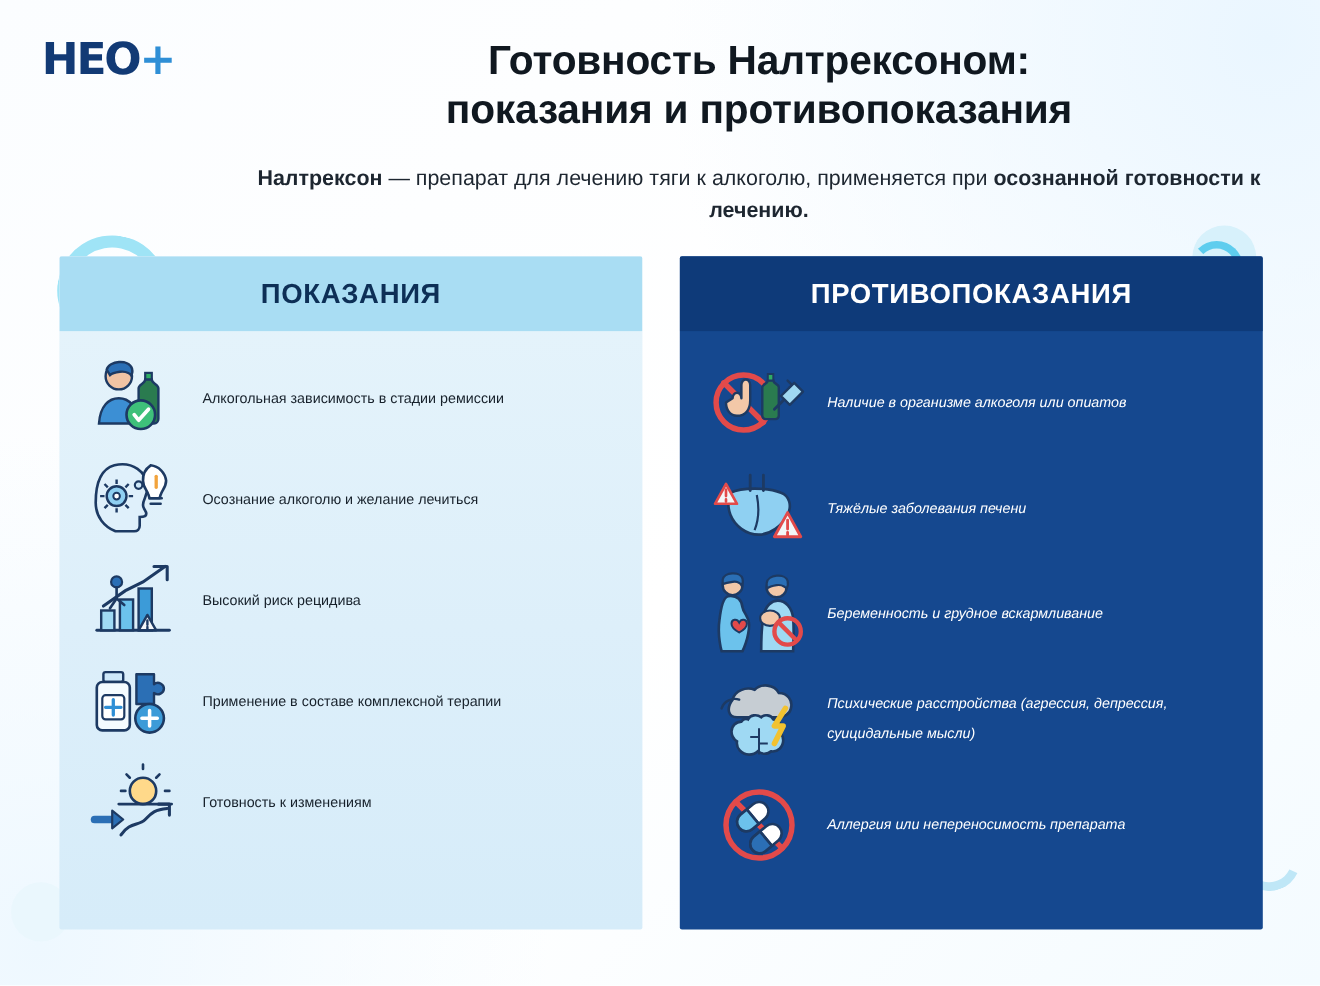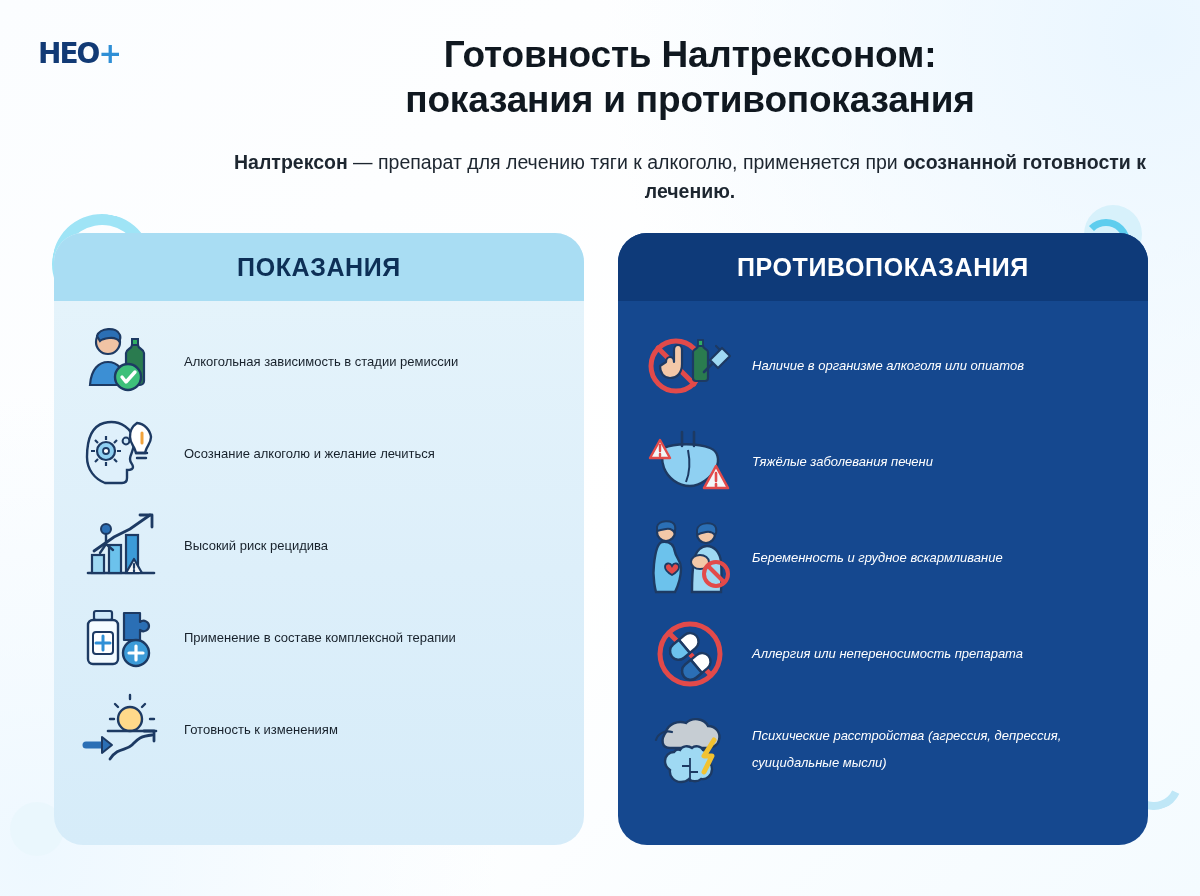--- a/index.html
+++ b/index.html
@@ -67,21 +67,21 @@
 
   
   .logo {
     position: absolute;
     left: 38px; top: 28px;
     width: 170px; height: 52px;
   }
   .logo-text {
     font-family: "DejaVu Sans", sans-serif;
     font-weight: 700;
-    font-size: 28px;
+    font-size: 40px;
     letter-spacing: -2px;
     color: #123a75;
     line-height: 52px;
   }
   .logo-plus {
     color: #2f8fd6;
     font-weight: 700;
   }
 
   .title {
@@ -103,21 +103,21 @@
     font-size: 19.5px;
     line-height: 29px;
     color: #1d2630;
   }
   .subtitle b { font-weight: 700; }
 
   
   .col {
     position: absolute;
     top: 233px;
-    border-radius: 29px;
+    border-radius: 2px;
     overflow: hidden;
   }
   .col-left {
     left: 54px;
     width: 530px;
     height: 612px;
     background: linear-gradient(180deg, #e6f4fb 0%, #ddeffa 55%, #d6ecf9 100%);
   }
   .col-right {
     left: 618px;
@@ -329,20 +329,33 @@
             <path d="M28 48c2-4 7-3 7 1 0 4-7 8-7 8s-7-4-7-8c0-4 5-5 7-1z" fill="#e24a4a" stroke="#1d3a63" stroke-width="1.8"></path>
             <circle cx="62" cy="16" r="9" fill="#f3c8a8" stroke="#1d3a63" stroke-width="2.2"></circle>
             <path d="M53 12c1-8 17-9 19-2 1 4-1 7-1 7s-3-4-9-3-9 3-9 3z" fill="#2b6fb5" stroke="#1d3a63" stroke-width="2"></path>
             <path d="M50 42c2-10 8-14 13-14 7 0 13 6 14 16 1 10 0 30 0 30H48s0-20 2-32z" fill="#9fd9f3" stroke="#1d3a63" stroke-width="2.4"></path>
             <ellipse cx="56" cy="44" rx="9" ry="7" fill="#f3c8a8" stroke="#1d3a63" stroke-width="2"></ellipse>
             <circle cx="72" cy="56" r="12" fill="none" stroke="#e24a4a" stroke-width="4"></circle>
             <path d="M64 48l16 16" stroke="#e24a4a" stroke-width="4" stroke-linecap="round"></path>
           </svg>
         </div>
         <div class="item-text">Беременность и грудное вскармливание</div>
+      </div>
+
+      <div class="item">
+        <div class="icon-wrap">
+          <svg width="92" height="78" viewBox="0 0 92 78">
+            <path d="M22 22c2-8 12-12 20-9 6-6 18-5 22 3 8 0 13 7 11 14-1 5-6 8-12 8H26c-8 0-10-8-4-16z" fill="#c6cdd3" stroke="#1d3a63" stroke-width="2.4"></path>
+            <path d="M12 30c2-7 10-10 16-8" fill="none" stroke="#1d3a63" stroke-width="2.2" stroke-linecap="round"></path>
+            <path d="M30 42c-5 0-9 4-9 9 0 4 2 7 5 9-1 6 4 12 11 12 3 0 6-1 8-3 3 3 9 3 12 0 6 1 11-4 11-10 0-3-1-5-3-7 3-5 0-11-6-12-2-4-8-5-11-2-4-3-10-2-12 2-2-1-4-1-6 2z" fill="#9fd9f3" stroke="#1d3a63" stroke-width="2.4"></path>
+            <path d="M46 48v24M38 56h8M46 62h8" fill="none" stroke="#1d3a63" stroke-width="1.8"></path>
+            <path d="M70 30l-10 16h8l-8 16" fill="none" stroke="#f2c230" stroke-width="5" stroke-linecap="round" stroke-linejoin="round"></path>
+          </svg>
+        </div>
+        <div class="item-text">Психические расстройства (агрессия, депрессия, суицидальные мысли)</div>
       </div>
 
       <div class="item">
         <div class="icon-wrap">
           <svg width="92" height="78" viewBox="0 0 92 78">
             <circle cx="46" cy="40" r="30" fill="none" stroke="#e24a4a" stroke-width="5"></circle>
             <path d="M25 19 L67 61" stroke="#e24a4a" stroke-width="5" stroke-linecap="round"></path>
             <g transform="rotate(-40 40 32)">
               <rect x="24" y="24" width="32" height="17" rx="8.5" fill="#ffffff" stroke="#1d3a63" stroke-width="2.4"></rect>
               <path d="M40 24v17" stroke="#1d3a63" stroke-width="2.4"></path>
@@ -351,29 +364,16 @@
             <g transform="rotate(-40 52 52)">
               <rect x="36" y="44" width="32" height="17" rx="8.5" fill="#ffffff" stroke="#1d3a63" stroke-width="2.4"></rect>
               <path d="M52 44v17" stroke="#1d3a63" stroke-width="2.4"></path>
               <path d="M36 52.5a8.5 8.5 0 0 1 8.5-8.5H52v17h-7.5A8.5 8.5 0 0 1 36 52.5z" fill="#2b6fb5" stroke="#1d3a63" stroke-width="2.4"></path>
             </g>
           </svg>
         </div>
         <div class="item-text">Аллергия или непереносимость препарата</div>
       </div>
 
-      <div class="item">
-        <div class="icon-wrap">
-          <svg width="92" height="78" viewBox="0 0 92 78">
-            <path d="M22 22c2-8 12-12 20-9 6-6 18-5 22 3 8 0 13 7 11 14-1 5-6 8-12 8H26c-8 0-10-8-4-16z" fill="#c6cdd3" stroke="#1d3a63" stroke-width="2.4"></path>
-            <path d="M12 30c2-7 10-10 16-8" fill="none" stroke="#1d3a63" stroke-width="2.2" stroke-linecap="round"></path>
-            <path d="M30 42c-5 0-9 4-9 9 0 4 2 7 5 9-1 6 4 12 11 12 3 0 6-1 8-3 3 3 9 3 12 0 6 1 11-4 11-10 0-3-1-5-3-7 3-5 0-11-6-12-2-4-8-5-11-2-4-3-10-2-12 2-2-1-4-1-6 2z" fill="#9fd9f3" stroke="#1d3a63" stroke-width="2.4"></path>
-            <path d="M46 48v24M38 56h8M46 62h8" fill="none" stroke="#1d3a63" stroke-width="1.8"></path>
-            <path d="M70 30l-10 16h8l-8 16" fill="none" stroke="#f2c230" stroke-width="5" stroke-linecap="round" stroke-linejoin="round"></path>
-          </svg>
-        </div>
-        <div class="item-text">Психические расстройства (агрессия, депрессия, суицидальные мысли)</div>
-      </div>
-
     </div>
   </div>
 
 </div>
 
 </body></html>

